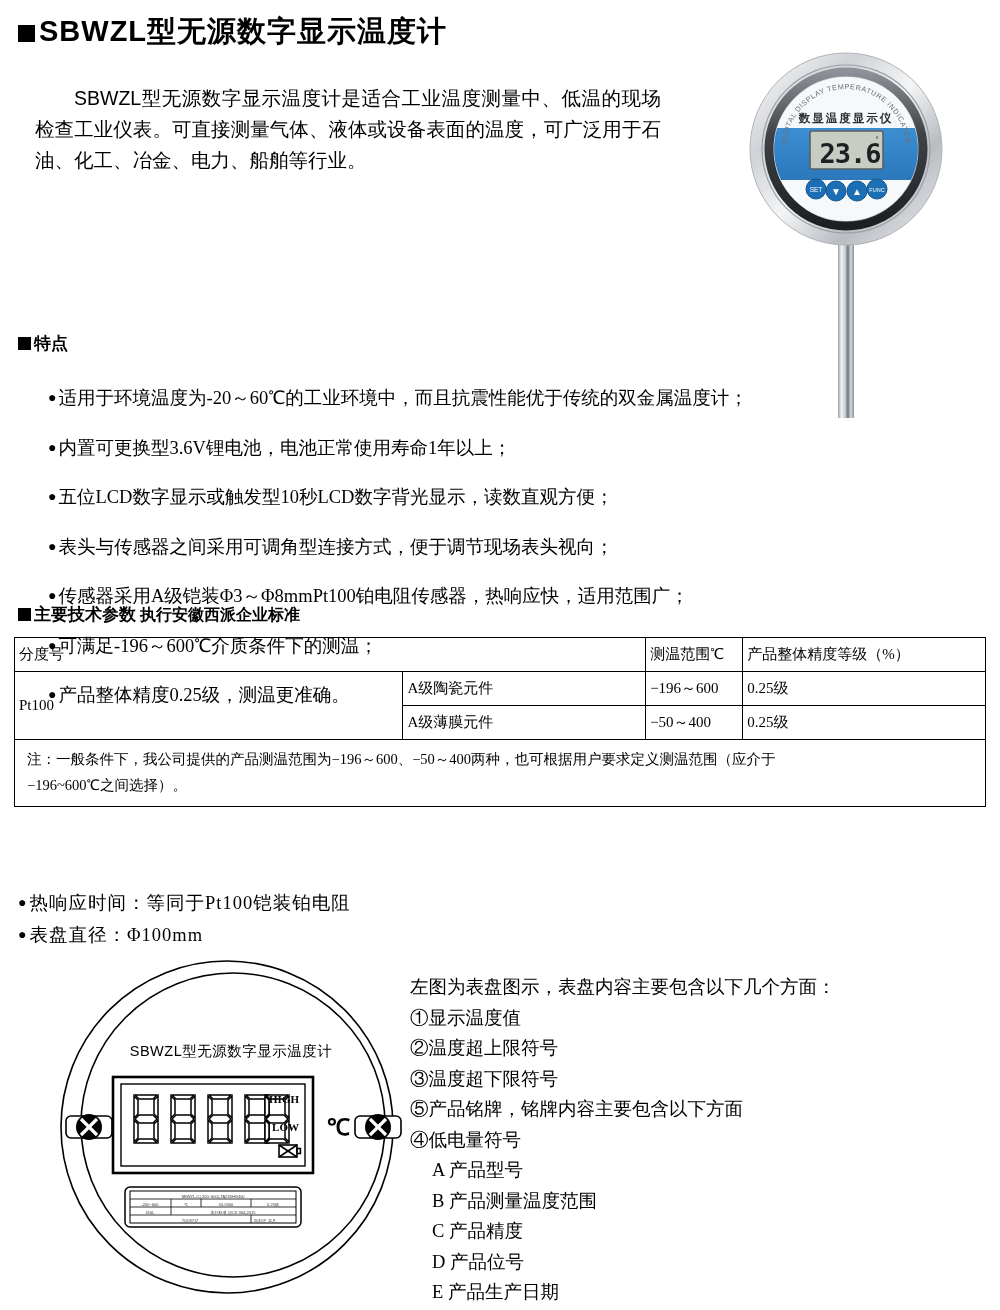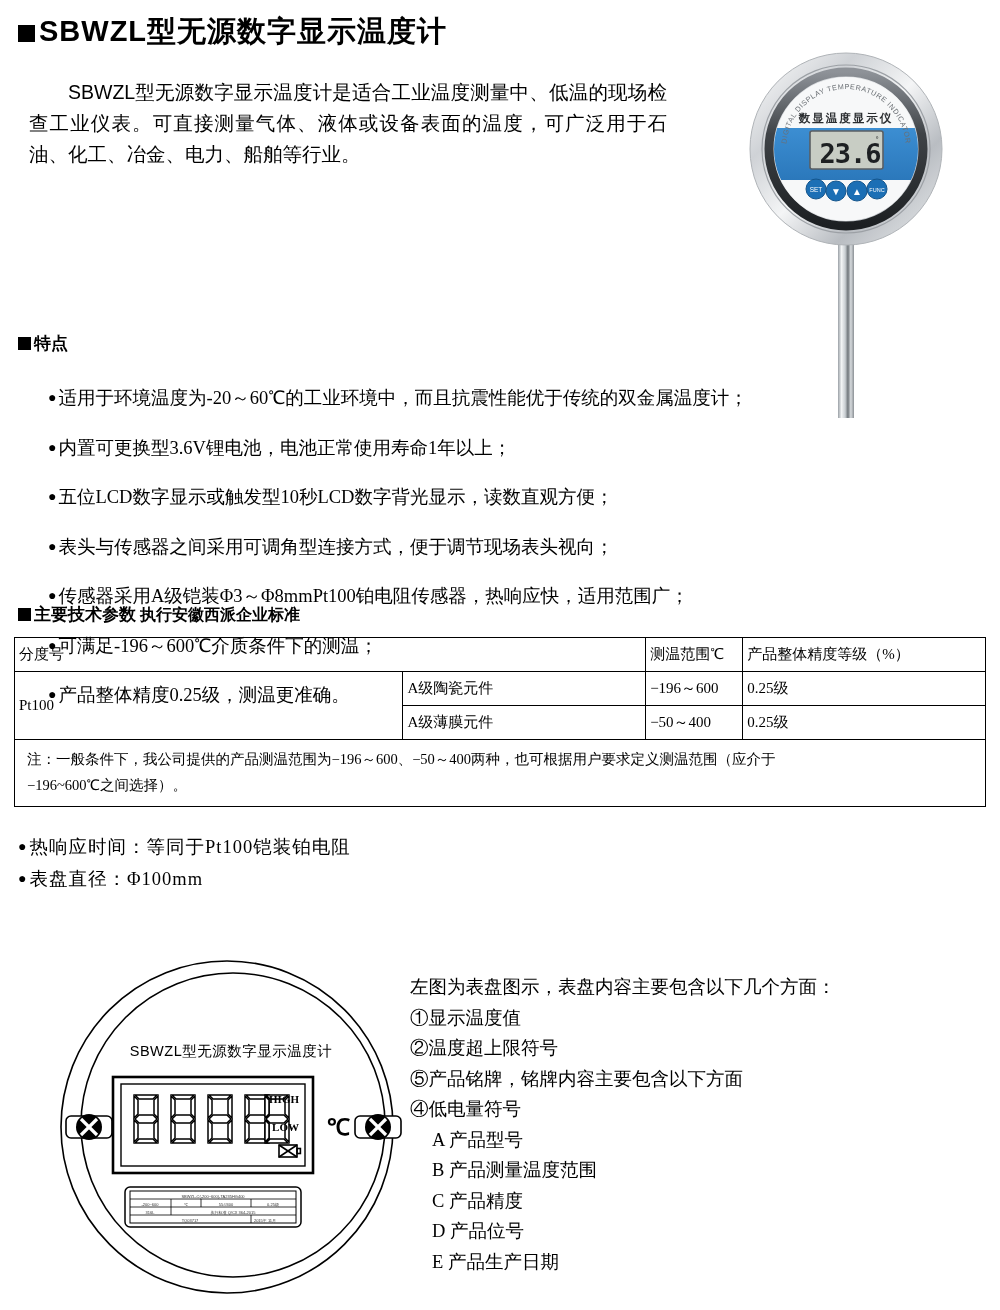--- a/index.html
+++ b/index.html
@@ -27,21 +27,21 @@
   }
   .sec-head .sq{width:13px;height:13px;margin-right:3px;vertical-align:-1px;}
   .sec-sub{font-weight:bold;font-size:16px;margin-left:4px;}
 
   
   .intro{
     position:absolute;left:18px;top:66px;width:660px;
     font-family:"Liberation Sans", sans-serif;
     font-size:19.5px;line-height:31px;text-align:justify;
   }
-  .intro p{margin:11px;text-indent:2em;}
+  .intro p{margin:17px;text-indent:2em;}
 
   
   .features{
     position:absolute;left:48px;top:364px;width:900px;
     font-size:18.5px;line-height:30.5px;
   }
   .features div{white-space:nowrap;margin-top:19px;}
   .bullet{font-size:14px;vertical-align:2px;margin-right:2px;}
 
   
@@ -53,21 +53,21 @@
     padding:7px 4px;
   }
   td.note{
     text-align:left;font-size:14.5px;line-height:26px;
     padding:6px 12px 8px 12px;
   }
   .note-ind{display:block;}
 
   
   .post-bullets{
-    position:absolute;left:18px;top:831px;
+    position:absolute;left:18px;top:887px;
     font-size:18.5px;line-height:31px;
   }
   .post-bullets div{white-space:nowrap;letter-spacing:1px;}
 
   
   .explain{
     position:absolute;left:410px;top:972px;width:560px;
     font-size:18.5px;line-height:30.5px;
   }
   .explain div{white-space:nowrap;}
@@ -361,20 +361,21 @@
             <text x="210" y="266.5">2015年    11月</text>
         </g>
       </g>
     </svg>
   </div>
 
   <div class="explain">
     <div>左图为表盘图示，表盘内容主要包含以下几个方面：</div>
     <div>①显示温度值</div>
     <div>②温度超上限符号</div>
+    <div>③温度超下限符号</div>
     <div>⑤产品铭牌，铭牌内容主要包含以下方面</div>
     <div>④低电量符号</div>
     <div class="sub">A 产品型号</div>
     <div class="sub">B 产品测量温度范围</div>
     <div class="sub">C 产品精度</div>
     <div class="sub">D 产品位号</div>
     <div class="sub">E 产品生产日期</div>
   </div>
 
 </div>

